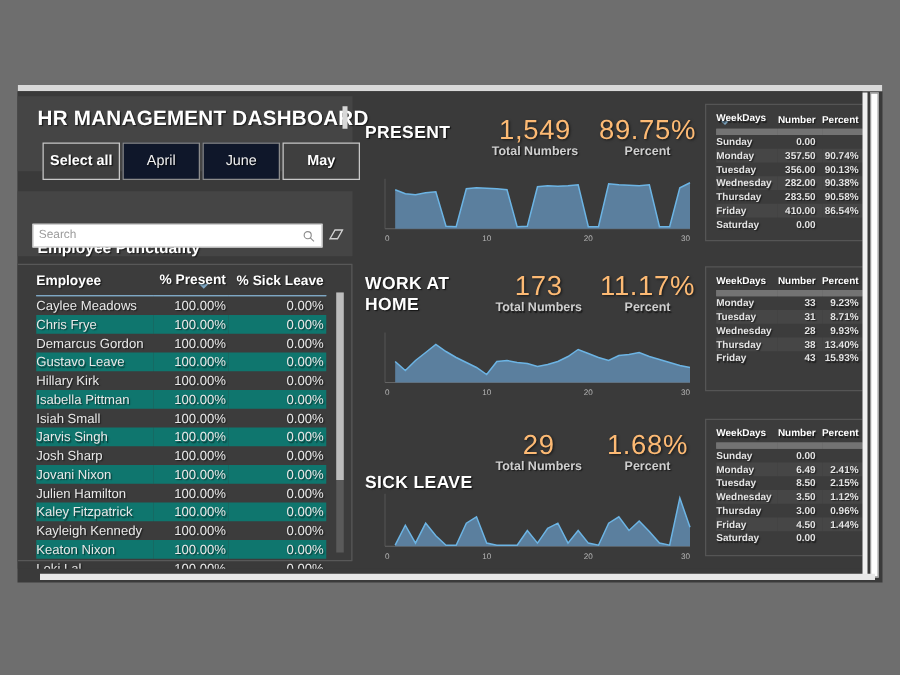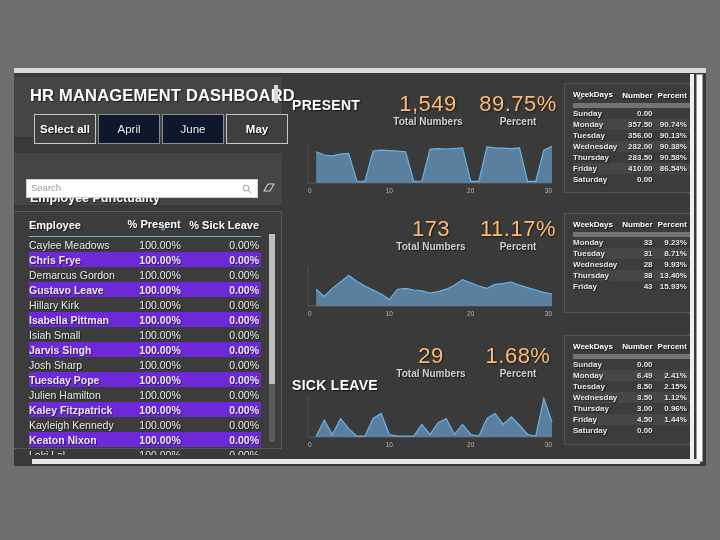--- a/index.html
+++ b/index.html
@@ -193,21 +193,21 @@
   }
   .emp-table th.num { text-align: right; padding-right: 2px; }
   .emp-table td {
     color: #e9e9e9;
     font-size: 10.5px;
     padding: 1.5px 0;
     white-space: nowrap;
     text-shadow: 1px 1px 1px rgba(0,0,0,.55);
   }
   .emp-table td.num { text-align: right; padding-right: 2px; }
-  .emp-table tr.alt td { background: #6d28d9; font-weight: bold; }
+  .emp-table tr.alt td { background: #0f766e; }
   .sort-caret {
     display: block;
     margin: -3px 0 0 36px;
     width: 0; height: 0;
     border-left: 4px solid transparent;
     border-right: 4px solid transparent;
     border-top: 4px solid #7ea7c4;
   }
   .emp-scroll {
     position: absolute;
@@ -381,21 +381,21 @@
                 <td>Jarvis Singh</td>
                 <td class="num">100.00%</td>
                 <td class="num">0.00%</td>
               </tr>
               <tr>
                 <td>Josh Sharp</td>
                 <td class="num">100.00%</td>
                 <td class="num">0.00%</td>
               </tr>
               <tr class="alt">
-                <td>Tuesday Pope</td>
+                <td>Jovani Nixon</td>
                 <td class="num">100.00%</td>
                 <td class="num">0.00%</td>
               </tr>
               <tr>
                 <td>Julien Hamilton</td>
                 <td class="num">100.00%</td>
                 <td class="num">0.00%</td>
               </tr>
               <tr class="alt">
                 <td>Kaley Fitzpatrick</td>
@@ -442,20 +442,21 @@
               <path d="M 18.133333333333333 12.799999999999997 L 26.266666666666666 16 L 34.400000000000006 16.799999999999997 L 42.53333333333333 15.200000000000003 L 50.666666666666664 14.399999999999999 L 58.800000000000004 42 L 66.93333333333334 42.4 L 75.06666666666666 12 L 83.2 11.200000000000003 L 91.33333333333333 11.599999999999994 L 99.46666666666665 12 L 107.60000000000001 12.799999999999997 L 115.73333333333333 42.4 L 123.86666666666667 42 L 132 10.399999999999999 L 140.13333333333333 9.600000000000001 L 148.26666666666665 10 L 156.4 9.600000000000001 L 164.53333333333333 8.799999999999997 L 172.66666666666666 42.4 L 180.79999999999998 42.4 L 188.9333333333333 8 L 197.0666666666667 8.799999999999997 L 205.20000000000002 9.200000000000003 L 213.33333333333334 9.600000000000001 L 221.46666666666667 8.799999999999997 L 229.6 42.4 L 237.73333333333335 42.4 L 245.86666666666667 11.200000000000003 L 254 7.199999999999996" fill="none" stroke="#6cb4e4" stroke-width="1.2"></path>
               <text x="10" y="54" fill="#b5b5b5" font-size="6.5" font-family="&quot;Liberation Sans&quot;, sans-serif" text-anchor="start">0</text>
               <text x="91.33333333333333" y="54" fill="#b5b5b5" font-size="6.5" font-family="&quot;Liberation Sans&quot;, sans-serif" text-anchor="middle">10</text>
               <text x="172.66666666666666" y="54" fill="#b5b5b5" font-size="6.5" font-family="&quot;Liberation Sans&quot;, sans-serif" text-anchor="middle">20</text>
               <text x="254" y="54" fill="#b5b5b5" font-size="6.5" font-family="&quot;Liberation Sans&quot;, sans-serif" text-anchor="end">30</text>
             </svg>
           </div>
       </div>
 
       <div class="kpi-block" style="left:278px; top:133px; width:268px; height:122px;">
+        <div class="kpi-label" style="left:0px; top:12px; width:96px;">WORK AT HOME</div>
         <div class="kpi-num-wrap" style="left:96px; top:10px; width:86px;">
           <div class="kpi-num">173</div>
           <div class="kpi-sub">Total Numbers</div>
         </div>
         <div class="kpi-num-wrap" style="left:182px; top:10px; width:88px;">
           <div class="kpi-num">11.17%</div>
           <div class="kpi-sub">Percent</div>
         </div>
         <div class="chart-box" style="left:6px; top:56px; width:258px; height:56px;">
             <svg class="chart-svg" width="258" height="56">

